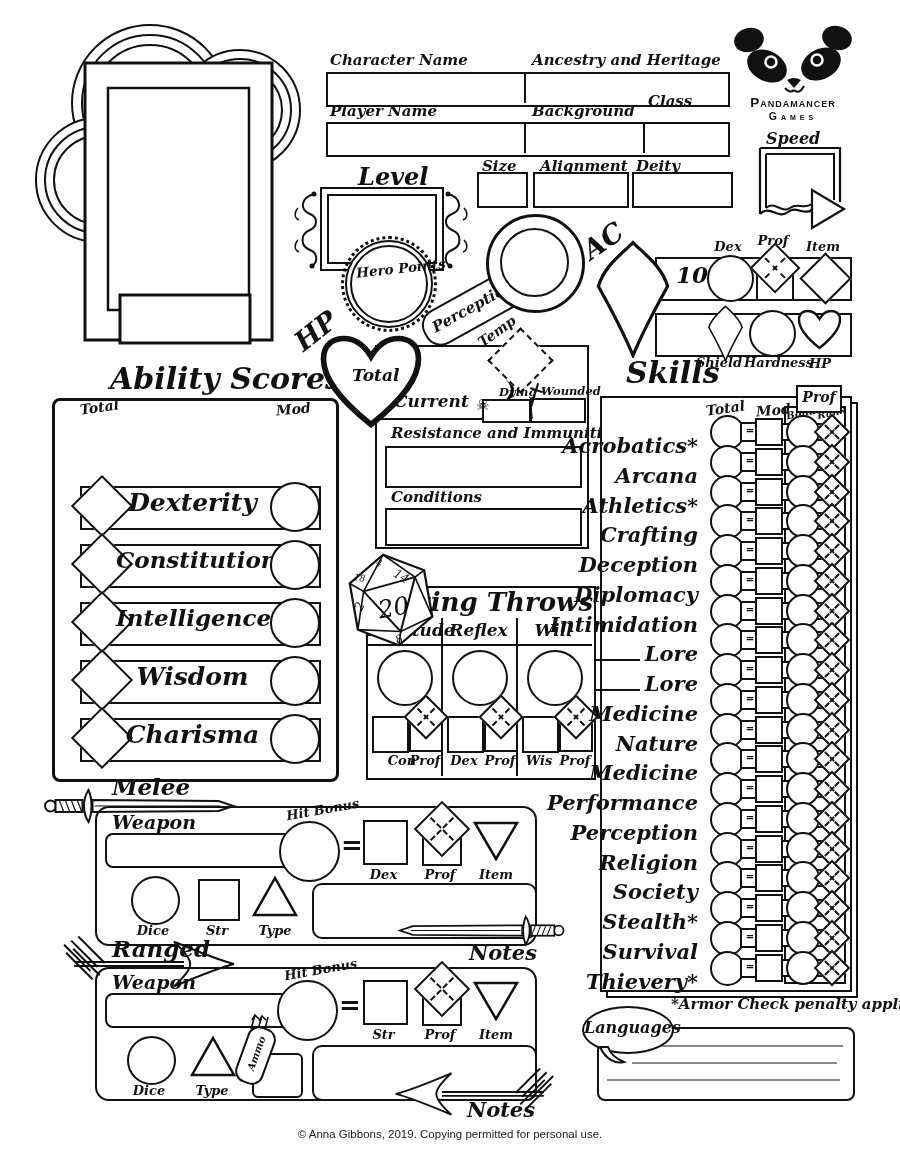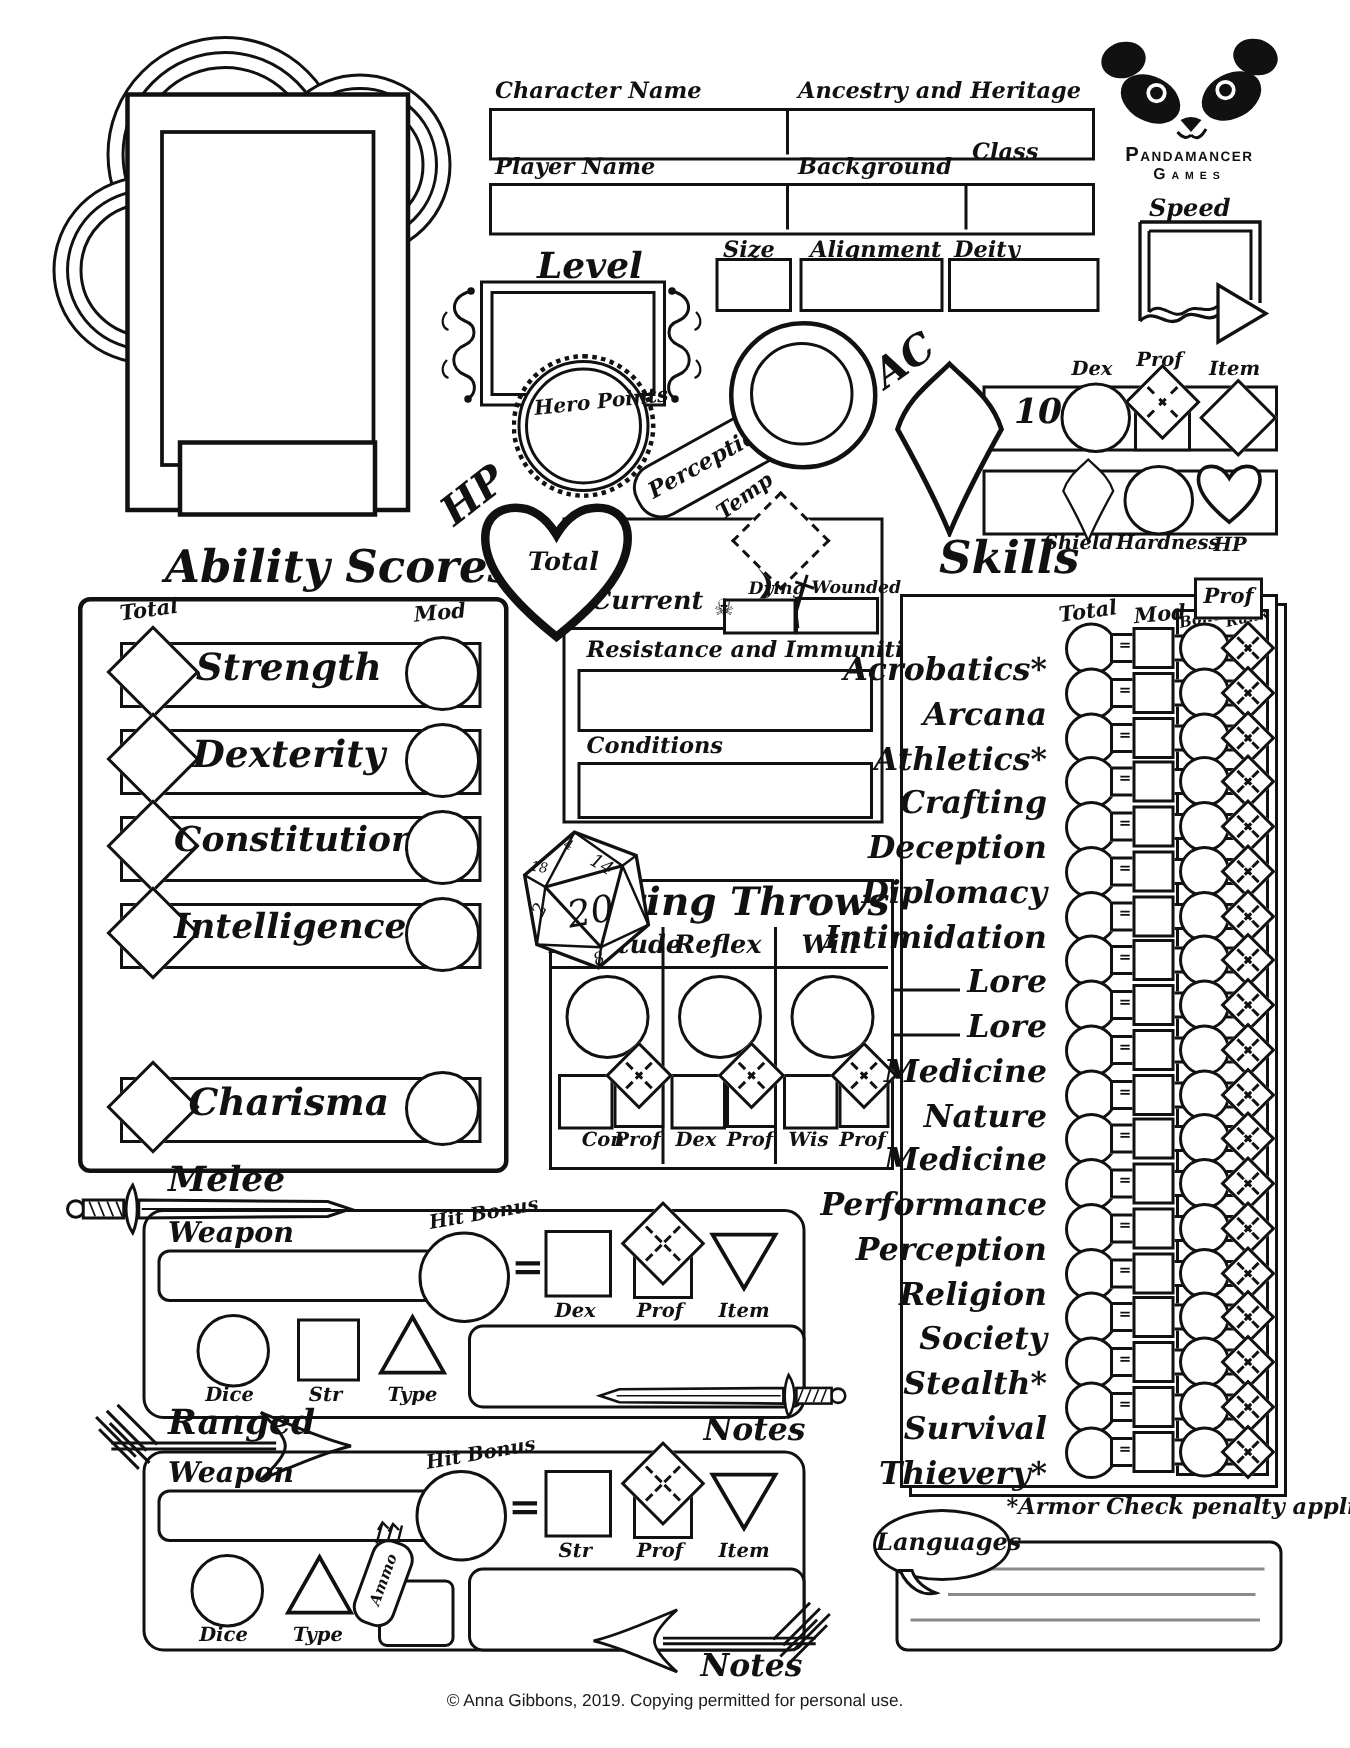--- a/index.html
+++ b/index.html
@@ -214,42 +214,42 @@
   <span class="abs it" style="left:391px;top:425px;font-size:15px">Resistance and Immunities</span>
   <div class="b" style="left:385px;top:446px;width:193px;height:38px"></div>
   <span class="abs it" style="left:391px;top:489px;font-size:15px">Conditions</span>
   <div class="b" style="left:385px;top:508px;width:193px;height:34px"></div>
 
   <span class="abs it" style="left:110px;top:362px;font-size:30px">Ability Scores</span>
   <div class="abs" style="left:52px;top:398px;width:281px;height:378px;border:3px solid #111;border-radius:8px"></div>
   <span class="abs it" style="left:80px;top:400px;font-size:14px;transform:rotate(-8deg)">Total</span>
   <span class="abs it" style="left:276px;top:402px;font-size:14px;transform:rotate(-5deg)">Mod</span>
 
-  <div class="abrow" style="top:423px">
-      <span class="ab-bar"></span>
-      <span class="ab-dia"></span>
-      <span class="ab-name">Strength</span>
-      <span class="ab-circ"></span>
-    </div>
   <div class="abrow" style="top:481px">
       <span class="ab-bar"></span>
       <span class="ab-dia"></span>
       <span class="ab-name">Dexterity</span>
       <span class="ab-circ"></span>
     </div>
   <div class="abrow" style="top:539px">
       <span class="ab-bar"></span>
       <span class="ab-dia"></span>
       <span class="ab-name" style="font-size:23px">Constitution</span>
       <span class="ab-circ"></span>
     </div>
   <div class="abrow" style="top:597px">
       <span class="ab-bar"></span>
       <span class="ab-dia"></span>
       <span class="ab-name" style="font-size:23px">Intelligence</span>
+      <span class="ab-circ"></span>
+    </div>
+  <div class="abrow" style="top:655px">
+      <span class="ab-bar"></span>
+      <span class="ab-dia"></span>
+      <span class="ab-name">Wisdom</span>
       <span class="ab-circ"></span>
     </div>
   <div class="abrow" style="top:713px">
       <span class="ab-bar"></span>
       <span class="ab-dia"></span>
       <span class="ab-name">Charisma</span>
       <span class="ab-circ"></span>
     </div>
 
   <div class="b25" style="left:366px;top:586px;width:226px;height:190px"></div>

